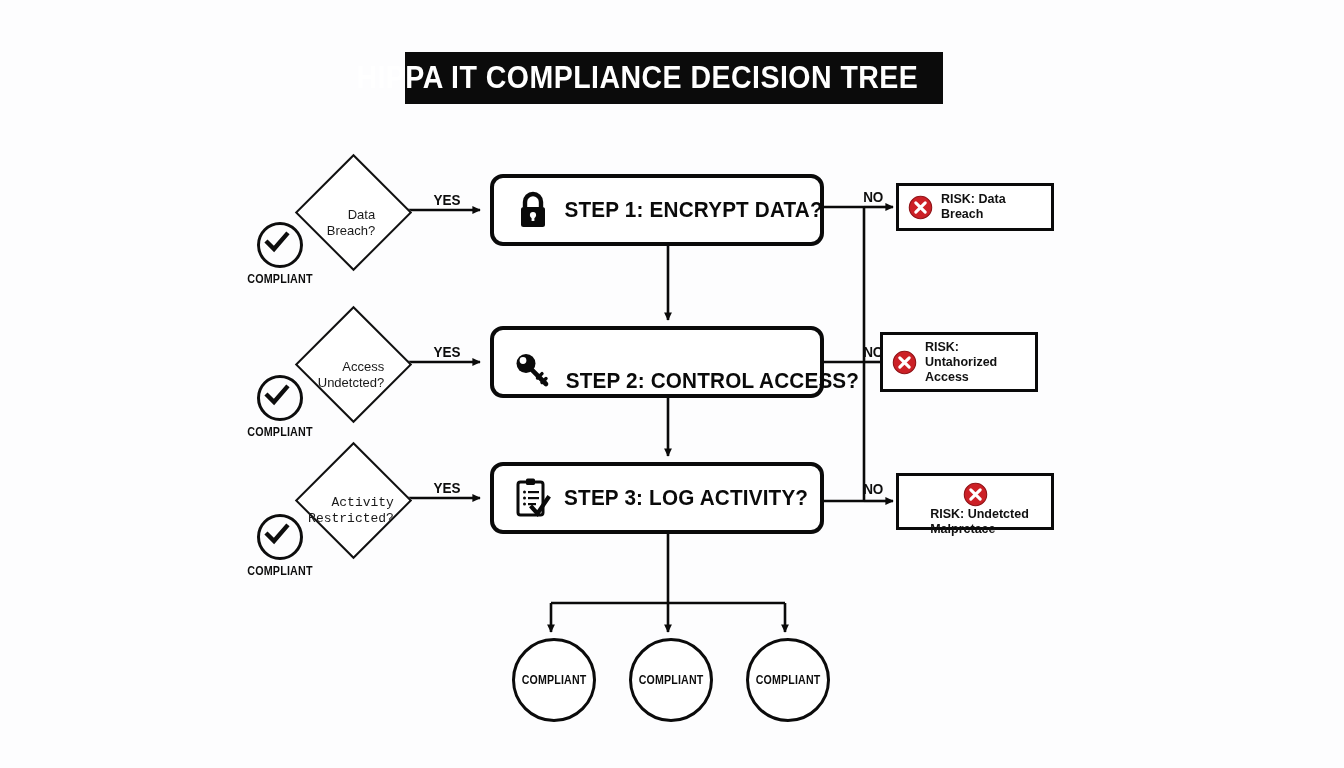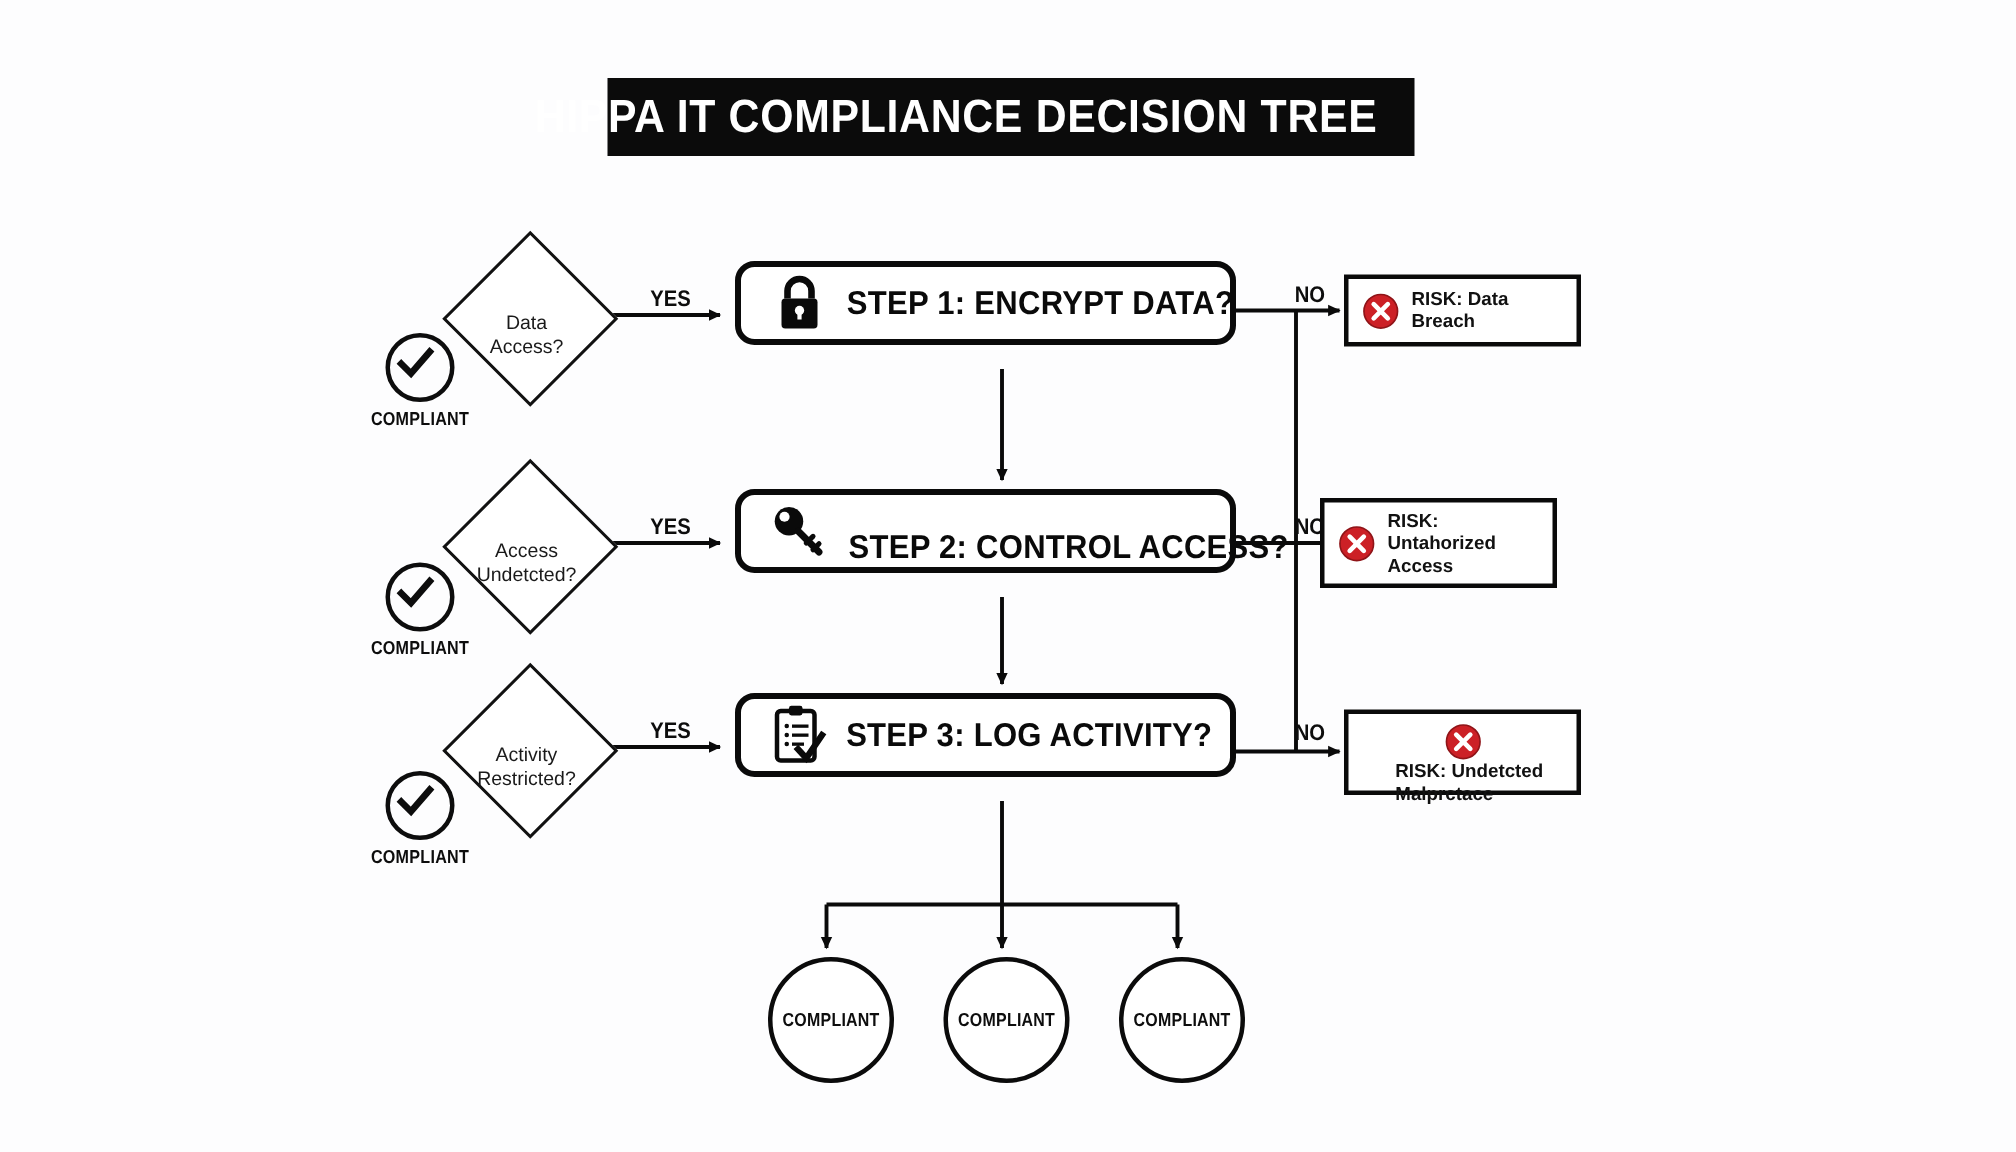--- a/index.html
+++ b/index.html
@@ -64,21 +64,21 @@
     height: 79px;
     margin-left: -39.5px;
     margin-top: -39.5px;
     border: 2.4px solid #111;
     background: #ffffff;
     transform: rotate(45deg);
   }
   .diamond .dlabel {
     position: relative;
     z-index: 2;
-    text-align: center;
+    text-align: right;
     font-size: 13px;
     line-height: 16px;
     color: #1a1a1a;
     margin-top: 25px;
   }
 
   
   .check-group {
     position: absolute;
     width: 92px;
@@ -99,21 +99,21 @@
     font-weight: bold;
     letter-spacing: 0.2px;
     color: #0d0d0d;
     transform: scaleX(0.86);
   }
 
   
   .step-box {
     position: absolute;
     width: 334px;
-    height: 56px;
+    height: 72px;
     border: 4px solid #0a0a0a;
     border-radius: 13px;
     background: #ffffff;
     display: flex;
     align-items: center;
     box-sizing: border-box;
     padding-left: 16px;
   }
   .step-icon {
     width: 46px;
@@ -238,21 +238,21 @@
           <path d="M7.5 17.5 L14 24 L26.5 9.5" stroke="#0d0d0d" stroke-width="4.4" fill="none" stroke-linecap="square"></path>
         </svg>
     </div>
     <div class="check-label">COMPLIANT</div>
   </div>
 
   <div class="diamond" style="left:295px; top:154px;">
     <div class="dshape"></div>
     <div class="dlabel">
       <div>Data</div>
-      <div>Access?</div>
+      <div>Breach?</div>
     </div>
   </div>
 
   <div class="edge-label" style="left:432px; top:191px;">YES</div>
 
   <div class="step-box" style="left:490px; top:174px;">
     <div class="step-icon">
       <svg width="36" height="40" viewBox="0 0 36 40">
         <path d="M10 17 V12 a8 8 0 0 1 16 0 V17" stroke="#0a0a0a" stroke-width="4.4" fill="none"></path>
         <rect x="6" y="17" width="24" height="20" rx="2.5" fill="#0a0a0a"></rect>
@@ -322,21 +322,21 @@
 
   <div class="check-group" style="left:234px; top:514px;">
     <div class="check-circle">
       <svg width="34" height="34" viewBox="0 0 34 34">
           <path d="M7.5 17.5 L14 24 L26.5 9.5" stroke="#0d0d0d" stroke-width="4.4" fill="none" stroke-linecap="square"></path>
         </svg>
     </div>
     <div class="check-label">COMPLIANT</div>
   </div>
 
-  <div class="diamond" style="left:295px; top:442px;">
+  <div class="diamond" style="left:295px; top:442px;font-family:Liberation Mono, monospace;">
     <div class="dshape"></div>
     <div class="dlabel">
       <div>Activity</div>
       <div>Restricted?</div>
     </div>
   </div>
 
   <div class="edge-label" style="left:432px; top:479px;">YES</div>
 
   <div class="step-box" style="left:490px; top:462px;">

